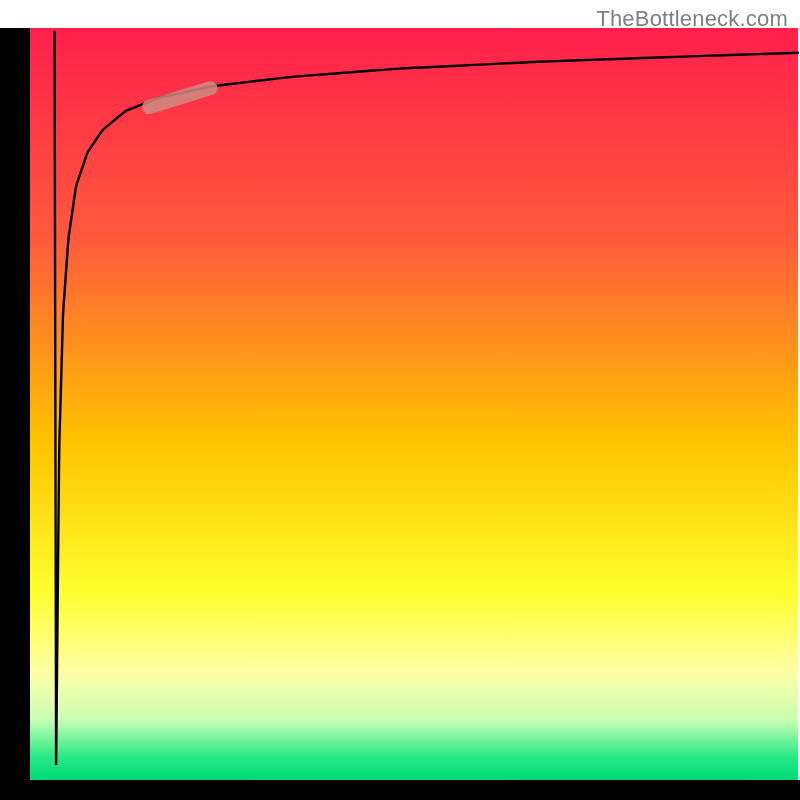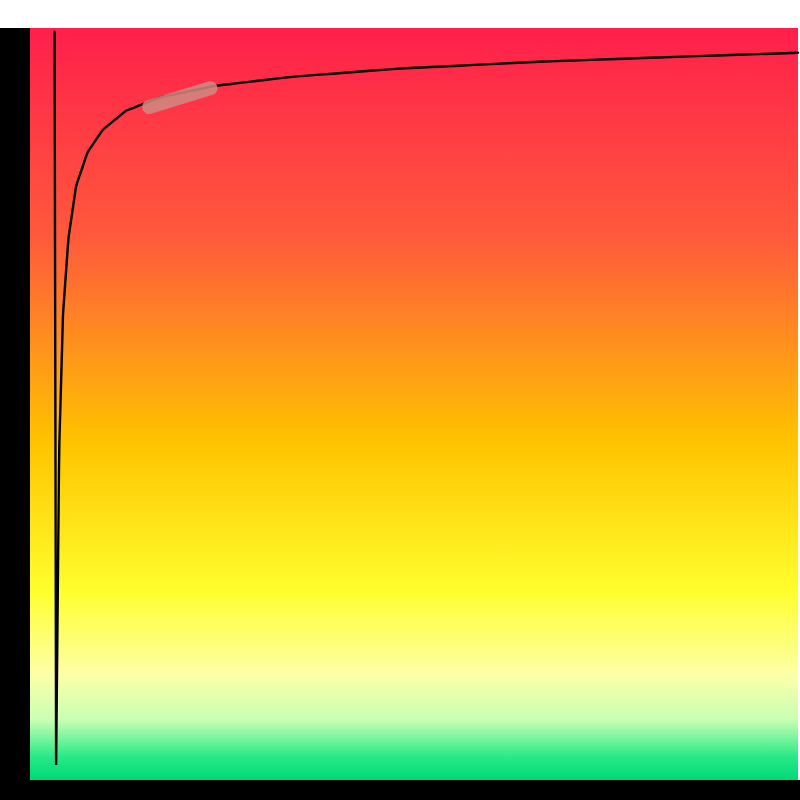--- a/index.html
+++ b/index.html
@@ -31,20 +31,21 @@
     top: 0;
     left: 0;
     width: 800px;
     height: 800px;
   }
 </style>
 </head>
 <body>
 
 <div class="chart-container">
+  <div class="attribution">TheBottleneck.com</div>
 
   <svg class="plot-svg" viewBox="0 0 800 800" preserveAspectRatio="none">
     <defs>
       <linearGradient id="bg-grad" x1="0" y1="0" x2="0" y2="1">
           <stop offset="0.00%" stop-color="#ff1f4b"></stop>
           <stop offset="28.00%" stop-color="#ff5a3c"></stop>
           <stop offset="55.00%" stop-color="#ffc300"></stop>
           <stop offset="75.00%" stop-color="#ffff2e"></stop>
           <stop offset="86.00%" stop-color="#fdffa8"></stop>
           <stop offset="92.00%" stop-color="#c8ffb4"></stop>

